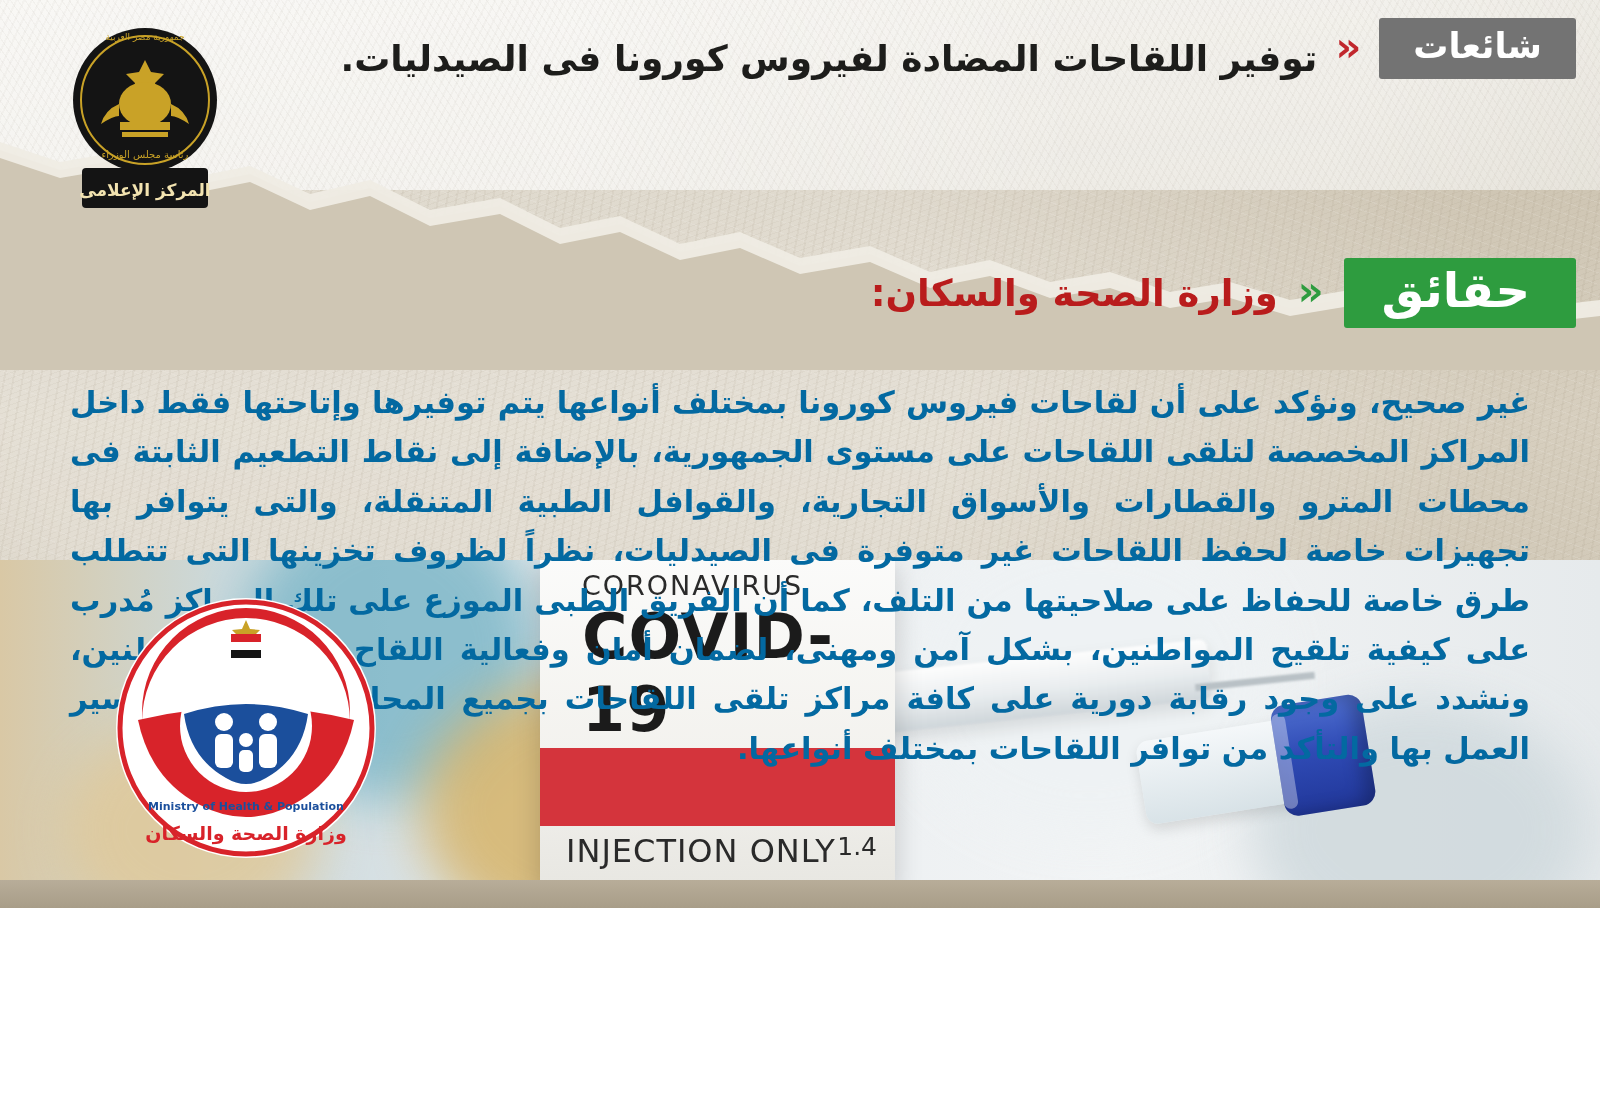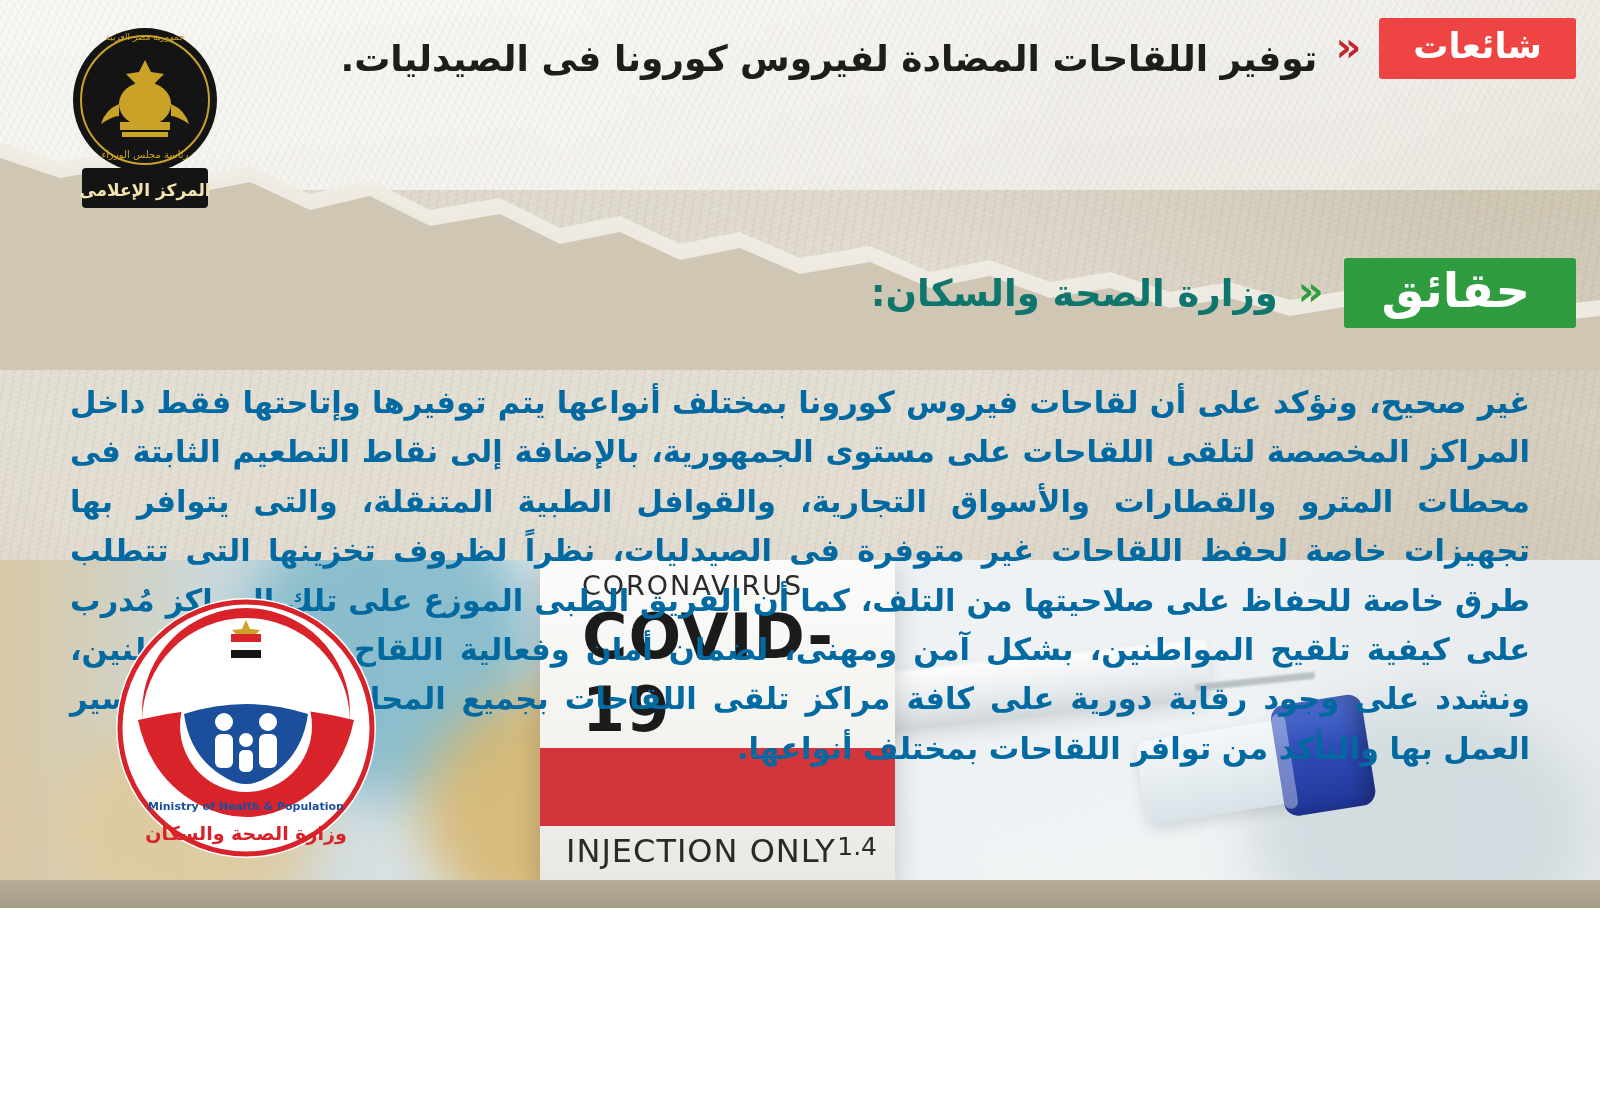--- a/index.html
+++ b/index.html
@@ -86,21 +86,21 @@
     display: inline-block;
     color: #ffffff;
     font-weight: bold;
     font-size: 35px;
     line-height: 1;
     padding: 11px 34px 15px 34px;
     border-radius: 3px;
     letter-spacing: 0.5px;
     white-space: nowrap;
   }
-  .tag-rumor { background: #ef4444; }
+  .tag-rumor { background: #737373; }
   .tag-fact  { background: #2e9c3f; }
 
   .chev {
     color: #c1272d;
     font-size: 40px;
     font-weight: bold;
     line-height: 1;
     transform: translateY(-2px);
   }
   .chev-green { color: #2e9c3f; }
@@ -132,21 +132,21 @@
     flex-direction: row;
     align-items: center;
     gap: 20px;
     z-index: 6;
   }
   .tag-fact {
     font-size: 48px;
     padding: 8px 46px 14px 38px;
   }
   .fact-text {
-    color: #0f766e;
+    color: #b91c1c;
     font-size: 37px;
     font-weight: bold;
     white-space: nowrap;
   }
 
   
   .fact-body {
     position: absolute;
     right: 70px;
     left: 70px;

